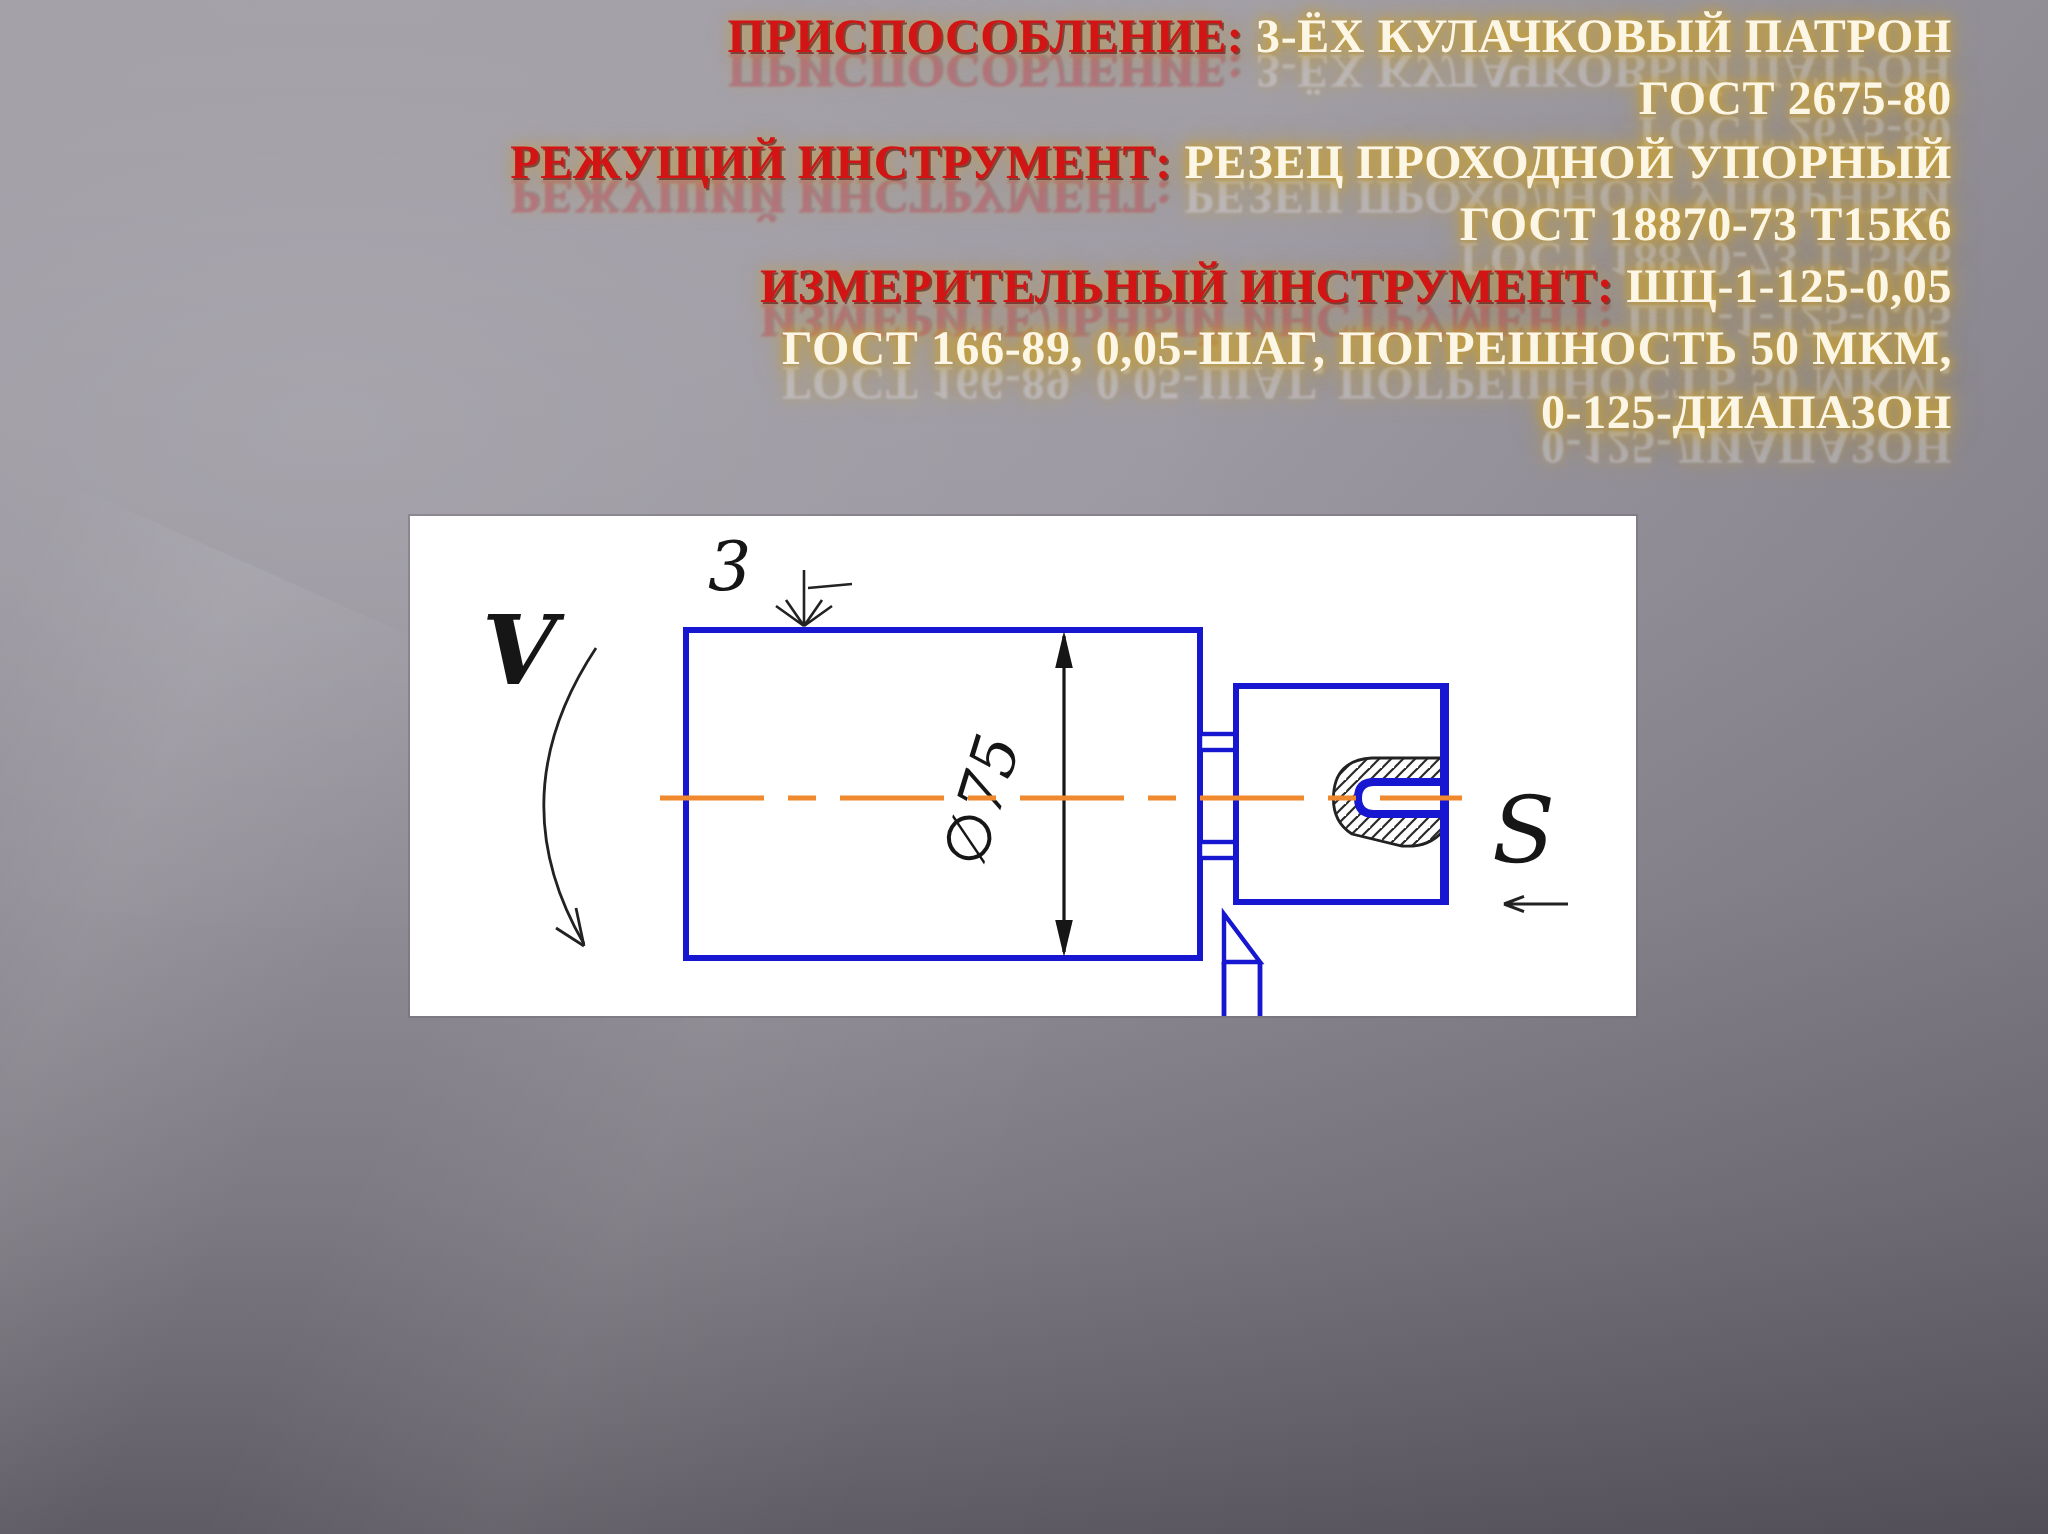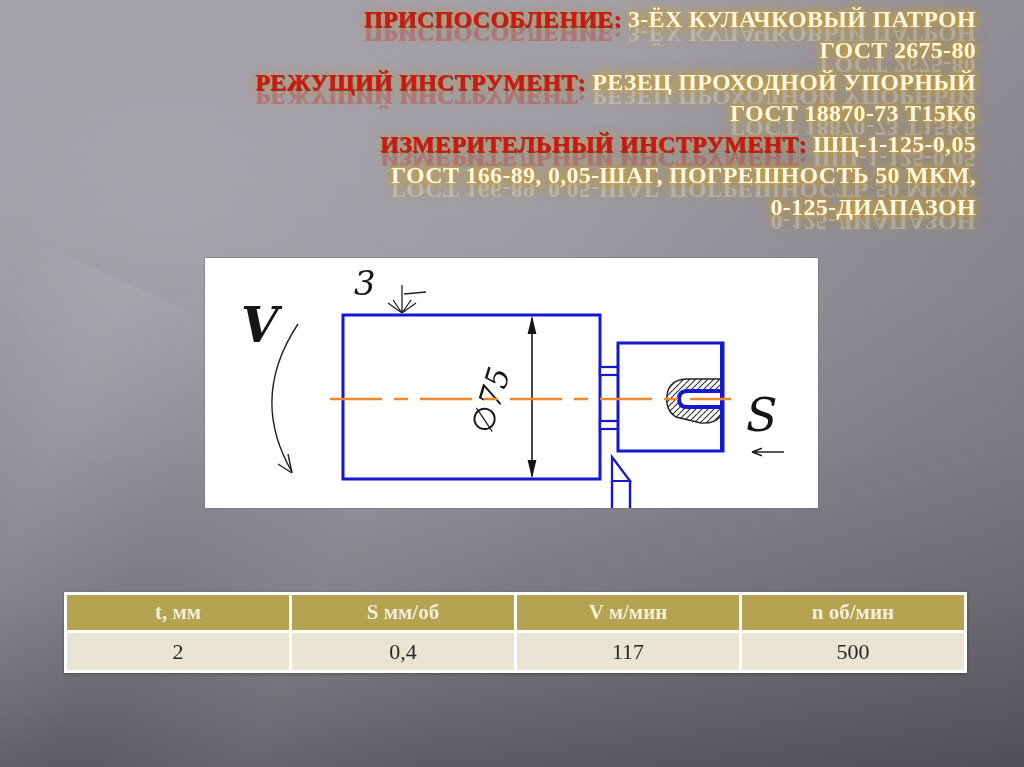--- a/index.html
+++ b/index.html
@@ -141,31 +141,13 @@
       <text class="dia-text" x="149" y="37" font-size="34">3</text>
       <path d="M197,27 L197,55 M197,55 L188,42 M197,55 L206,42 M197,55 L183,45 M197,55 L211,45 M199,36 L221,34" fill="none" stroke="#222" stroke-width="1.3"></path>
 
       <text class="dia-text" x="541" y="173" font-size="46">S</text>
       <path d="M547,194 L579,194 M547,194 L557,190.2 M547,194 L557,197.8" fill="none" stroke="#222" stroke-width="1.5"></path>
 
       <line x1="125" y1="141" x2="526" y2="141" stroke="#f0882d" stroke-width="2.6" stroke-dasharray="52 12 14 12"></line>
     </svg>
   </div>
 
-  <table class="spec-table">
-    <thead>
-      <tr>
-        <th>t, мм</th>
-        <th>S мм/об</th>
-        <th>V м/мин</th>
-        <th>n об/мин</th>
-      </tr>
-    </thead>
-    <tbody>
-      <tr>
-        <td>2</td>
-        <td>0,4</td>
-        <td>117</td>
-        <td>500</td>
-      </tr>
-    </tbody>
-  </table>
 </div>
 
 </body></html>

